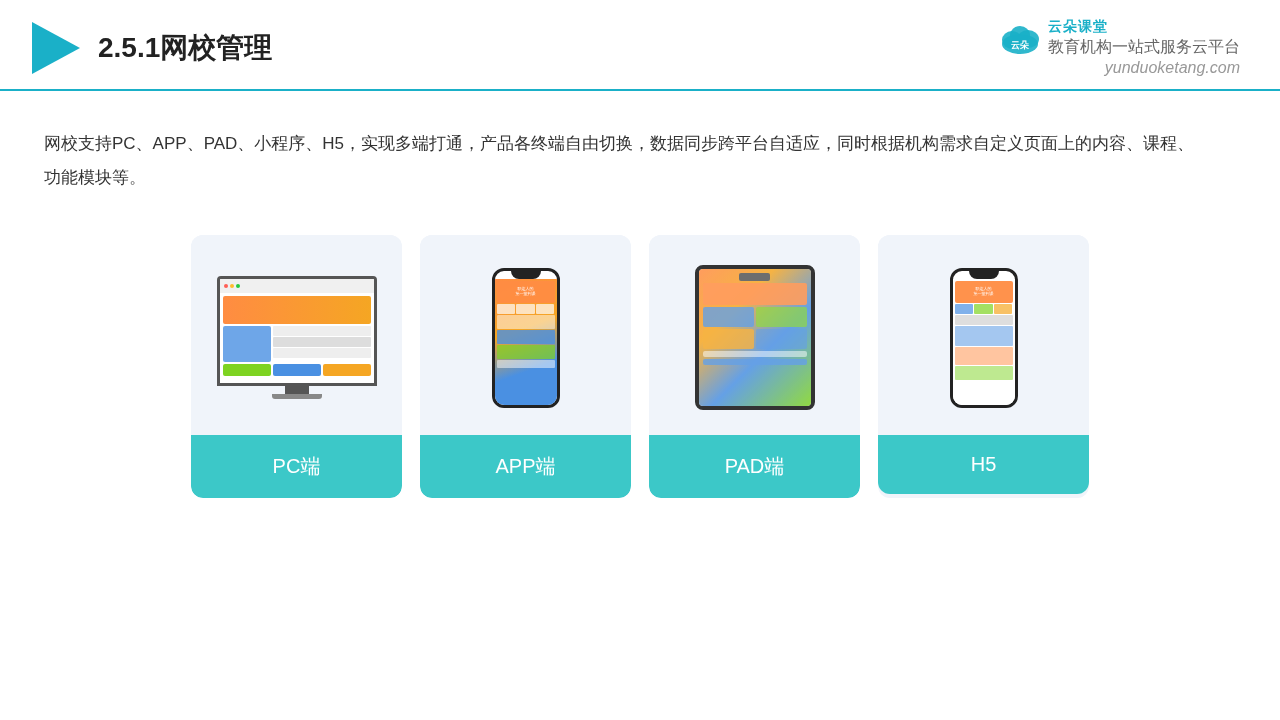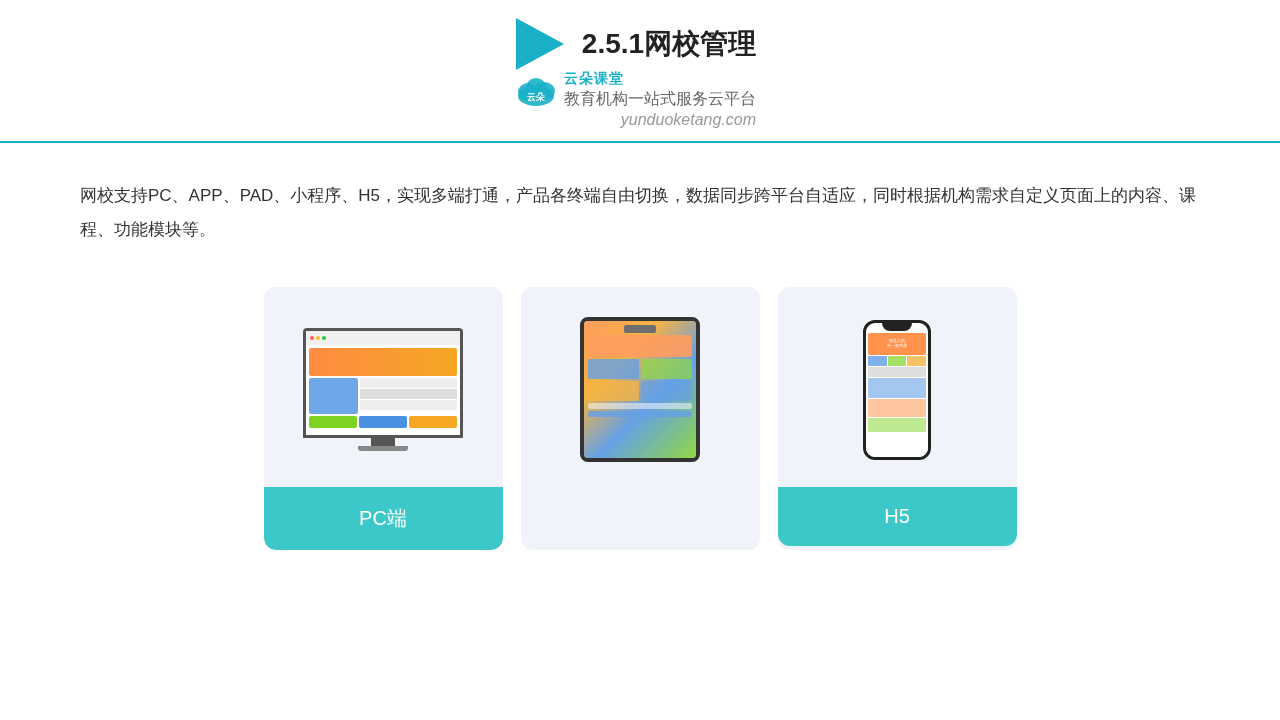--- a/index.html
+++ b/index.html
@@ -12,21 +12,20 @@
       position: relative;
     }
 
     
     .header {
       display: flex;
       align-items: center;
       justify-content: space-between;
       padding: 18px 40px 12px 30px;
       border-bottom: 2px solid #1ab0c8;
-      flex-direction: column;
     }
     .header-left {
       display: flex;
       align-items: center;
       gap: 16px;
     }
     .play-icon {
       width: 52px;
       height: 52px;
       display: flex;
@@ -51,38 +50,38 @@
     }
     .logo-url {
       font-size: 16px;
       color: #999;
       margin-top: 1px;
       font-style: italic;
     }
 
     
     .description {
-      padding: 36px 80px 20px 80px;
+      padding: 36px 80px 20px 44px;
       font-size: 17px;
       line-height: 2.0;
       color: #333;
     }
 
     
     .cards-container {
       display: flex;
       gap: 18px;
       padding: 20px 80px 30px 80px;
       justify-content: center;
     }
 
     .card {
       background: #f0f4fa;
       border-radius: 12px;
-      width: 239px;
+      width: 211px;
       display: flex;
       flex-direction: column;
       overflow: hidden;
     }
 
     .card-image-area {
       height: 200px;
       display: flex;
       align-items: center;
       justify-content: center;
@@ -252,40 +251,65 @@
             </div>
           </div>
         </div>
         <div class="pc-base"></div>
         <div class="pc-stand"></div>
       </div>
     </div>
     <div class="card-label">PC端</div>
   </div>
 
+  <div class="card">
+    <div class="card-image-area">
+      <div class="phone-mockup">
+        <div class="phone-notch"></div>
+        <div style="flex:1;background:#fff;overflow:hidden;position:relative;">
+          <div style="background:linear-gradient(160deg,#ff8c42,#f5a623 40%,#4a90e2 70%);height:100%;padding:2px;display:flex;flex-direction:column;gap:1px;">
+            <div style="height:22px;background:rgba(255,140,66,0.95);border-radius:2px;display:flex;align-items:center;justify-content:center;">
+              <div style="font-size:4px;color:white;text-align:center;line-height:1.2">职达人的<br>第一堂判课</div>
+            </div>
+            <div style="display:grid;grid-template-columns:1fr 1fr 1fr;gap:1px;">
+              <div style="height:10px;background:rgba(255,255,255,0.7);border-radius:1px;"></div>
+              <div style="height:10px;background:rgba(255,255,255,0.7);border-radius:1px;"></div>
+              <div style="height:10px;background:rgba(255,255,255,0.7);border-radius:1px;"></div>
+            </div>
+            <div style="height:14px;background:rgba(255,255,255,0.5);border-radius:1px;"></div>
+            <div style="height:14px;background:rgba(74,144,226,0.8);border-radius:1px;"></div>
+            <div style="height:14px;background:rgba(126,211,33,0.7);border-radius:1px;"></div>
+            <div style="height:8px;background:rgba(255,255,255,0.5);border-radius:1px;"></div>
+          </div>
+        </div>
+      </div>
+    </div>
+    <div class="card-label">APP端</div>
+  </div>
 
   <div class="card">
     <div class="card-image-area">
       <div class="tablet-mockup">
         <div class="tablet-screen">
           <div class="tablet-content">
             <div style="height:8px;background:#555;border-radius:2px;width:30%;margin:0 auto;"></div>
             <div class="tablet-row orange"></div>
             <div style="display:grid;grid-template-columns:1fr 1fr;gap:2px;">
               <div style="height:20px;background:rgba(74,144,226,0.8);border-radius:2px;"></div>
               <div style="height:20px;background:rgba(126,211,33,0.7);border-radius:2px;"></div>
               <div style="height:20px;background:rgba(245,166,35,0.8);border-radius:2px;"></div>
               <div style="height:20px;background:rgba(74,144,226,0.6);border-radius:2px;"></div>
             </div>
             <div class="tablet-row" style="background:rgba(255,255,255,0.5);"></div>
             <div class="tablet-row blue"></div>
           </div>
         </div>
       </div>
     </div>
+    <div class="card-label">PAD端</div>
   </div>
 
 
   <div class="card">
     <div class="card-image-area">
       <div class="phone-mockup">
         <div class="phone-notch"></div>
         <div style="flex:1;background:#fff;overflow:hidden;position:relative;">
           <div style="height:100%;padding:2px;display:flex;flex-direction:column;gap:1px;">
             <div style="height:22px;background:rgba(255,140,66,0.95);border-radius:2px;display:flex;align-items:center;justify-content:center;">

